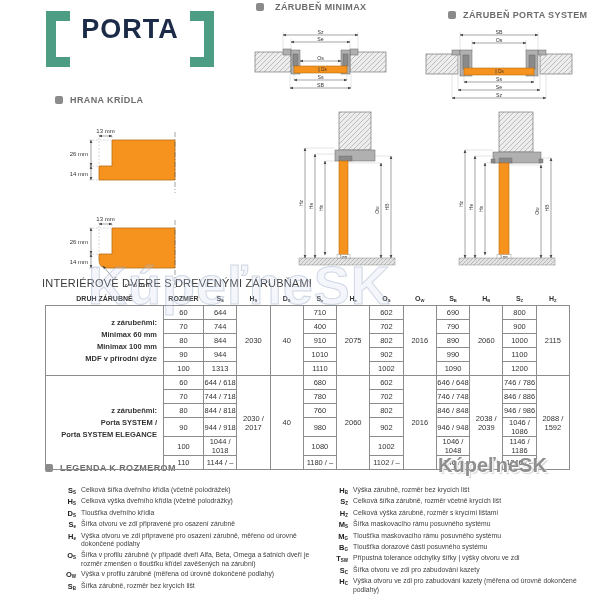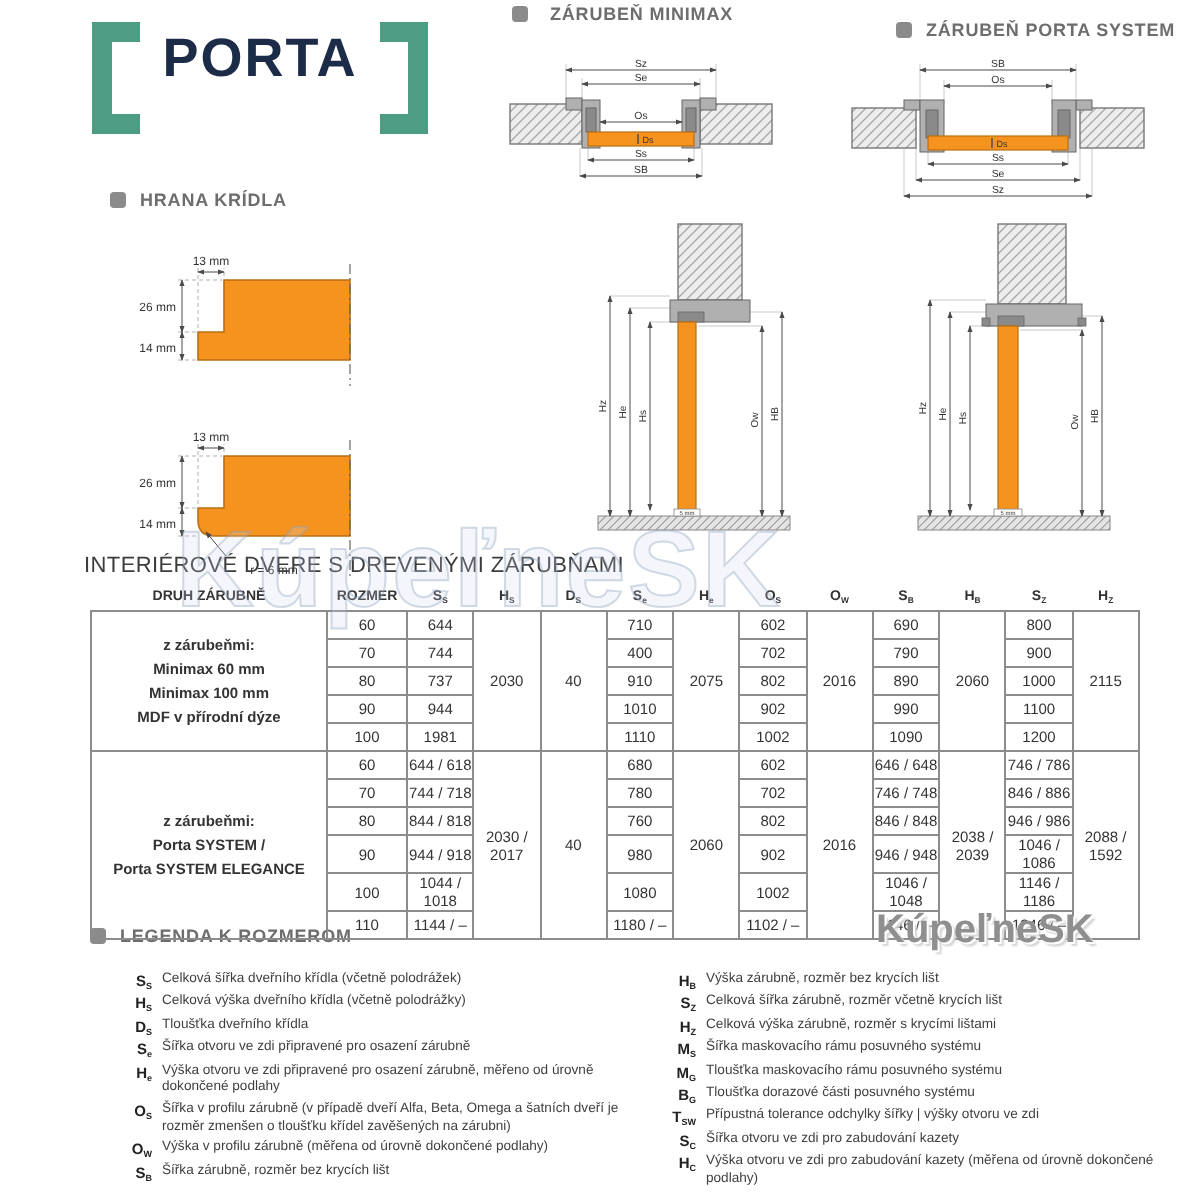--- a/index.html
+++ b/index.html
@@ -34,21 +34,21 @@
 
   
   .tbl-title{position:absolute;left:42px;top:277px;font-size:11px;font-weight:400;
         letter-spacing:.2px;color:#3c3c3c;}
   .spec{position:absolute;left:45px;top:293px;border-collapse:collapse;table-layout:fixed;
         width:525px;font-size:7.5px;color:#333;}
   .spec col.c0{width:118px}
   .spec col.c1{width:40px}
   .spec thead th{border:none;font-size:7px;font-weight:700;color:#333;padding:2px 0 3px 0;text-align:center;}
   .spec tbody td{border:1px solid #8c8c8c;text-align:center;height:13px;padding:0;}
-  .spec tbody td.glabel{text-align:center;padding:2px 6px;font-weight:700;font-size:7.5px;line-height:1.6;vertical-align:middle;}
+  .spec tbody td.glabel{text-align:right;padding:2px 6px;font-weight:700;font-size:7.5px;line-height:1.6;vertical-align:middle;}
   .spec tbody tr.gtop td{border-top:1.5px solid #5a5a5a;}
 
   
   .legend-col{position:absolute;top:486px;}
   .legend-col.left{left:58px;width:262px;}
   .legend-col.right{left:330px;width:260px;}
   .leg-row{display:grid;grid-template-columns:18px 1fr;gap:5px;margin-bottom:2px;}
   .leg-sym{font-size:7.5px;font-weight:700;color:#222;text-align:right;line-height:1.25;}
   .leg-text{font-size:6.8px;color:#3f3f3f;line-height:1.28;}
 
@@ -363,37 +363,37 @@
         <tr>
           <td>70</td>
           <td>744</td>
           <td>400</td>
           <td>702</td>
           <td>790</td>
           <td>900</td>
         </tr>
         <tr>
           <td>80</td>
-          <td>737</td>
+          <td>844</td>
           <td>910</td>
           <td>802</td>
           <td>890</td>
           <td>1000</td>
         </tr>
         <tr>
           <td>90</td>
           <td>944</td>
           <td>1010</td>
           <td>902</td>
           <td>990</td>
           <td>1100</td>
         </tr>
         <tr>
           <td>100</td>
-          <td>1981</td>
+          <td>1313</td>
           <td>1110</td>
           <td>1002</td>
           <td>1090</td>
           <td>1200</td>
         </tr>
         <tr class="gtop">
           <td class="glabel" rowspan="6">z zárubeňmi:<br>Porta SYSTEM /<br>Porta SYSTEM ELEGANCE</td>
           <td>60</td>
           <td>644 / 618</td>
           <td class="mcell" rowspan="6">2030 / 2017</td>

